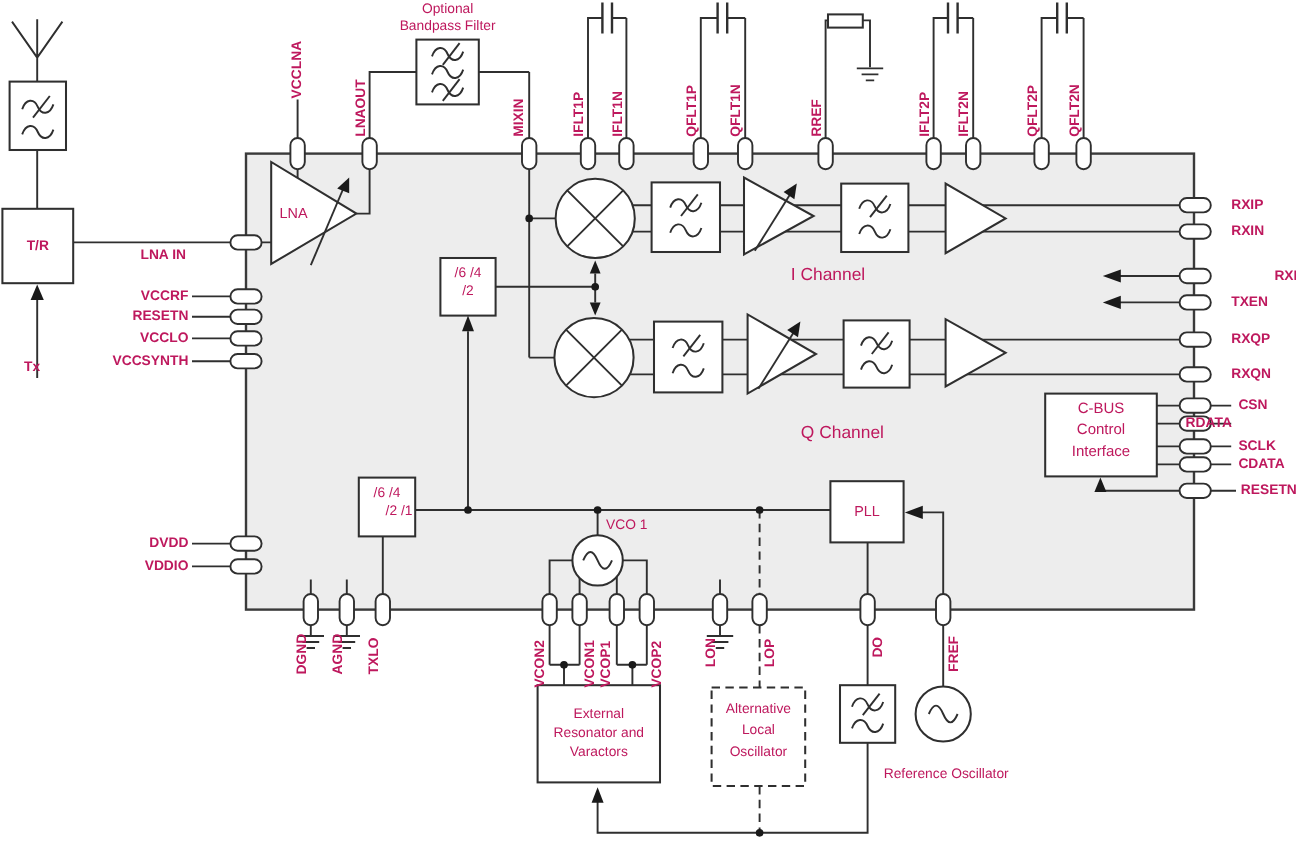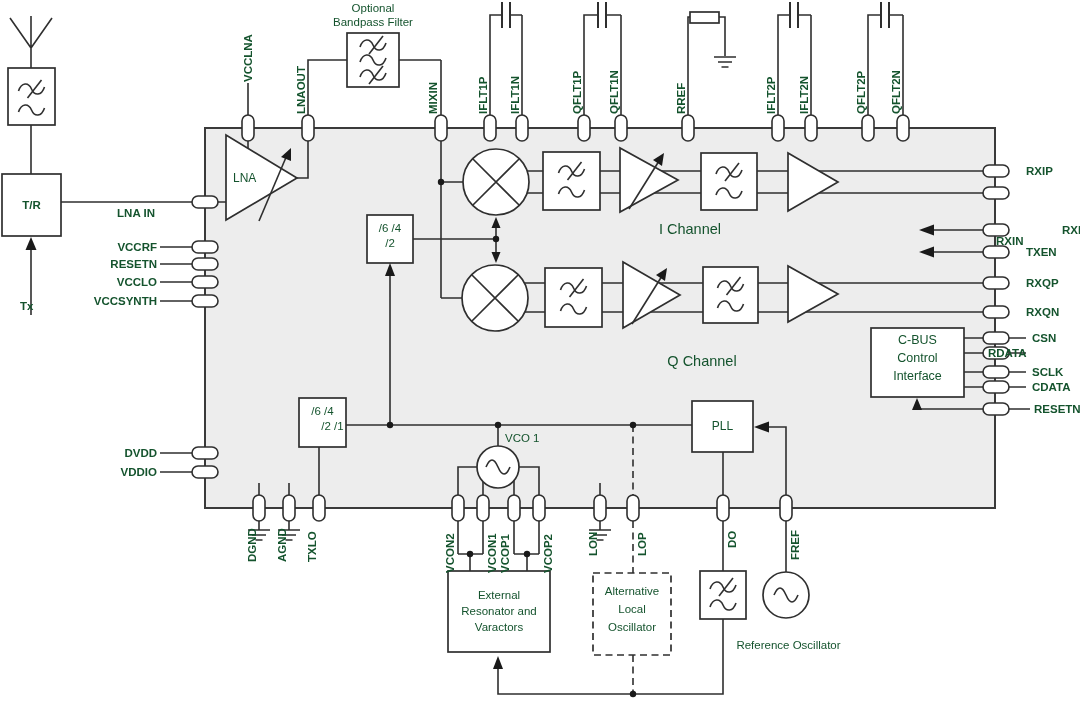--- a/index.html
+++ b/index.html
@@ -1,17 +1,17 @@
 <!DOCTYPE html>
 <html><head>
 <meta charset="utf-8">
 <style>
   html,body{margin:0;padding:0;background:#fff;}
   #stage{position:relative;width:1080px;height:702px;background:#fff;overflow:hidden;
-         font-family:"Liberation Sans",sans-serif;color:#14532d;}
+         font-family:"Liberation Sans",sans-serif;color:#be185d;}
   #geom{position:absolute;left:0;top:0;}
   .lbl{position:absolute;font-size:11.5px;font-weight:bold;line-height:14px;white-space:nowrap;}
   .vlbl{position:absolute;font-size:11.5px;font-weight:bold;line-height:13px;white-space:nowrap;
         transform:rotate(-90deg);transform-origin:0 0;}
   .blktxt{position:absolute;font-size:11.5px;font-weight:normal;line-height:14px;white-space:nowrap;}
   .ctr{text-align:center;}
   .big{font-size:14.5px;}
   svg .w{stroke:#2f2f2f;stroke-width:1.6;fill:none;}
   svg .w2{stroke:#2f2f2f;stroke-width:2;fill:none;}
   svg .dash{stroke-dasharray:7 4.5;}
@@ -267,21 +267,21 @@
 <div class="vlbl" style="left:509px;top:114px;">IFLT1N</div>
 <div class="vlbl" style="left:571px;top:114px;">QFLT1P</div>
 <div class="vlbl" style="left:608px;top:114px;">QFLT1N</div>
 <div class="vlbl" style="left:675px;top:114px;">RREF</div>
 <div class="vlbl" style="left:765px;top:114px;">IFLT2P</div>
 <div class="vlbl" style="left:798px;top:114px;">IFLT2N</div>
 <div class="vlbl" style="left:855px;top:114px;">QFLT2P</div>
 <div class="vlbl" style="left:890px;top:114px;">QFLT2N</div>
 
 <div class="lbl" style="left:1026px;top:164px;">RXIP</div>
-<div class="lbl" style="left:996px;top:186px;margin-top:48px;">RXIN</div>
+<div class="lbl" style="left:1026px;top:186px;">RXIN</div>
 <div class="lbl" style="left:1026px;top:223px;padding-left:36px;">RXEN</div>
 <div class="lbl" style="left:1026px;top:245px;">TXEN</div>
 <div class="lbl" style="left:1026px;top:276px;">RXQP</div>
 <div class="lbl" style="left:1026px;top:305px;">RXQN</div>
 <div class="lbl" style="left:1032px;top:331px;">CSN</div>
 <div class="lbl" style="left:988px;top:346px;">RDATA</div>
 <div class="lbl" style="left:1032px;top:365px;">SCLK</div>
 <div class="lbl" style="left:1032px;top:380px;">CDATA</div>
 <div class="lbl" style="left:1034px;top:402px;">RESETN</div>
 

